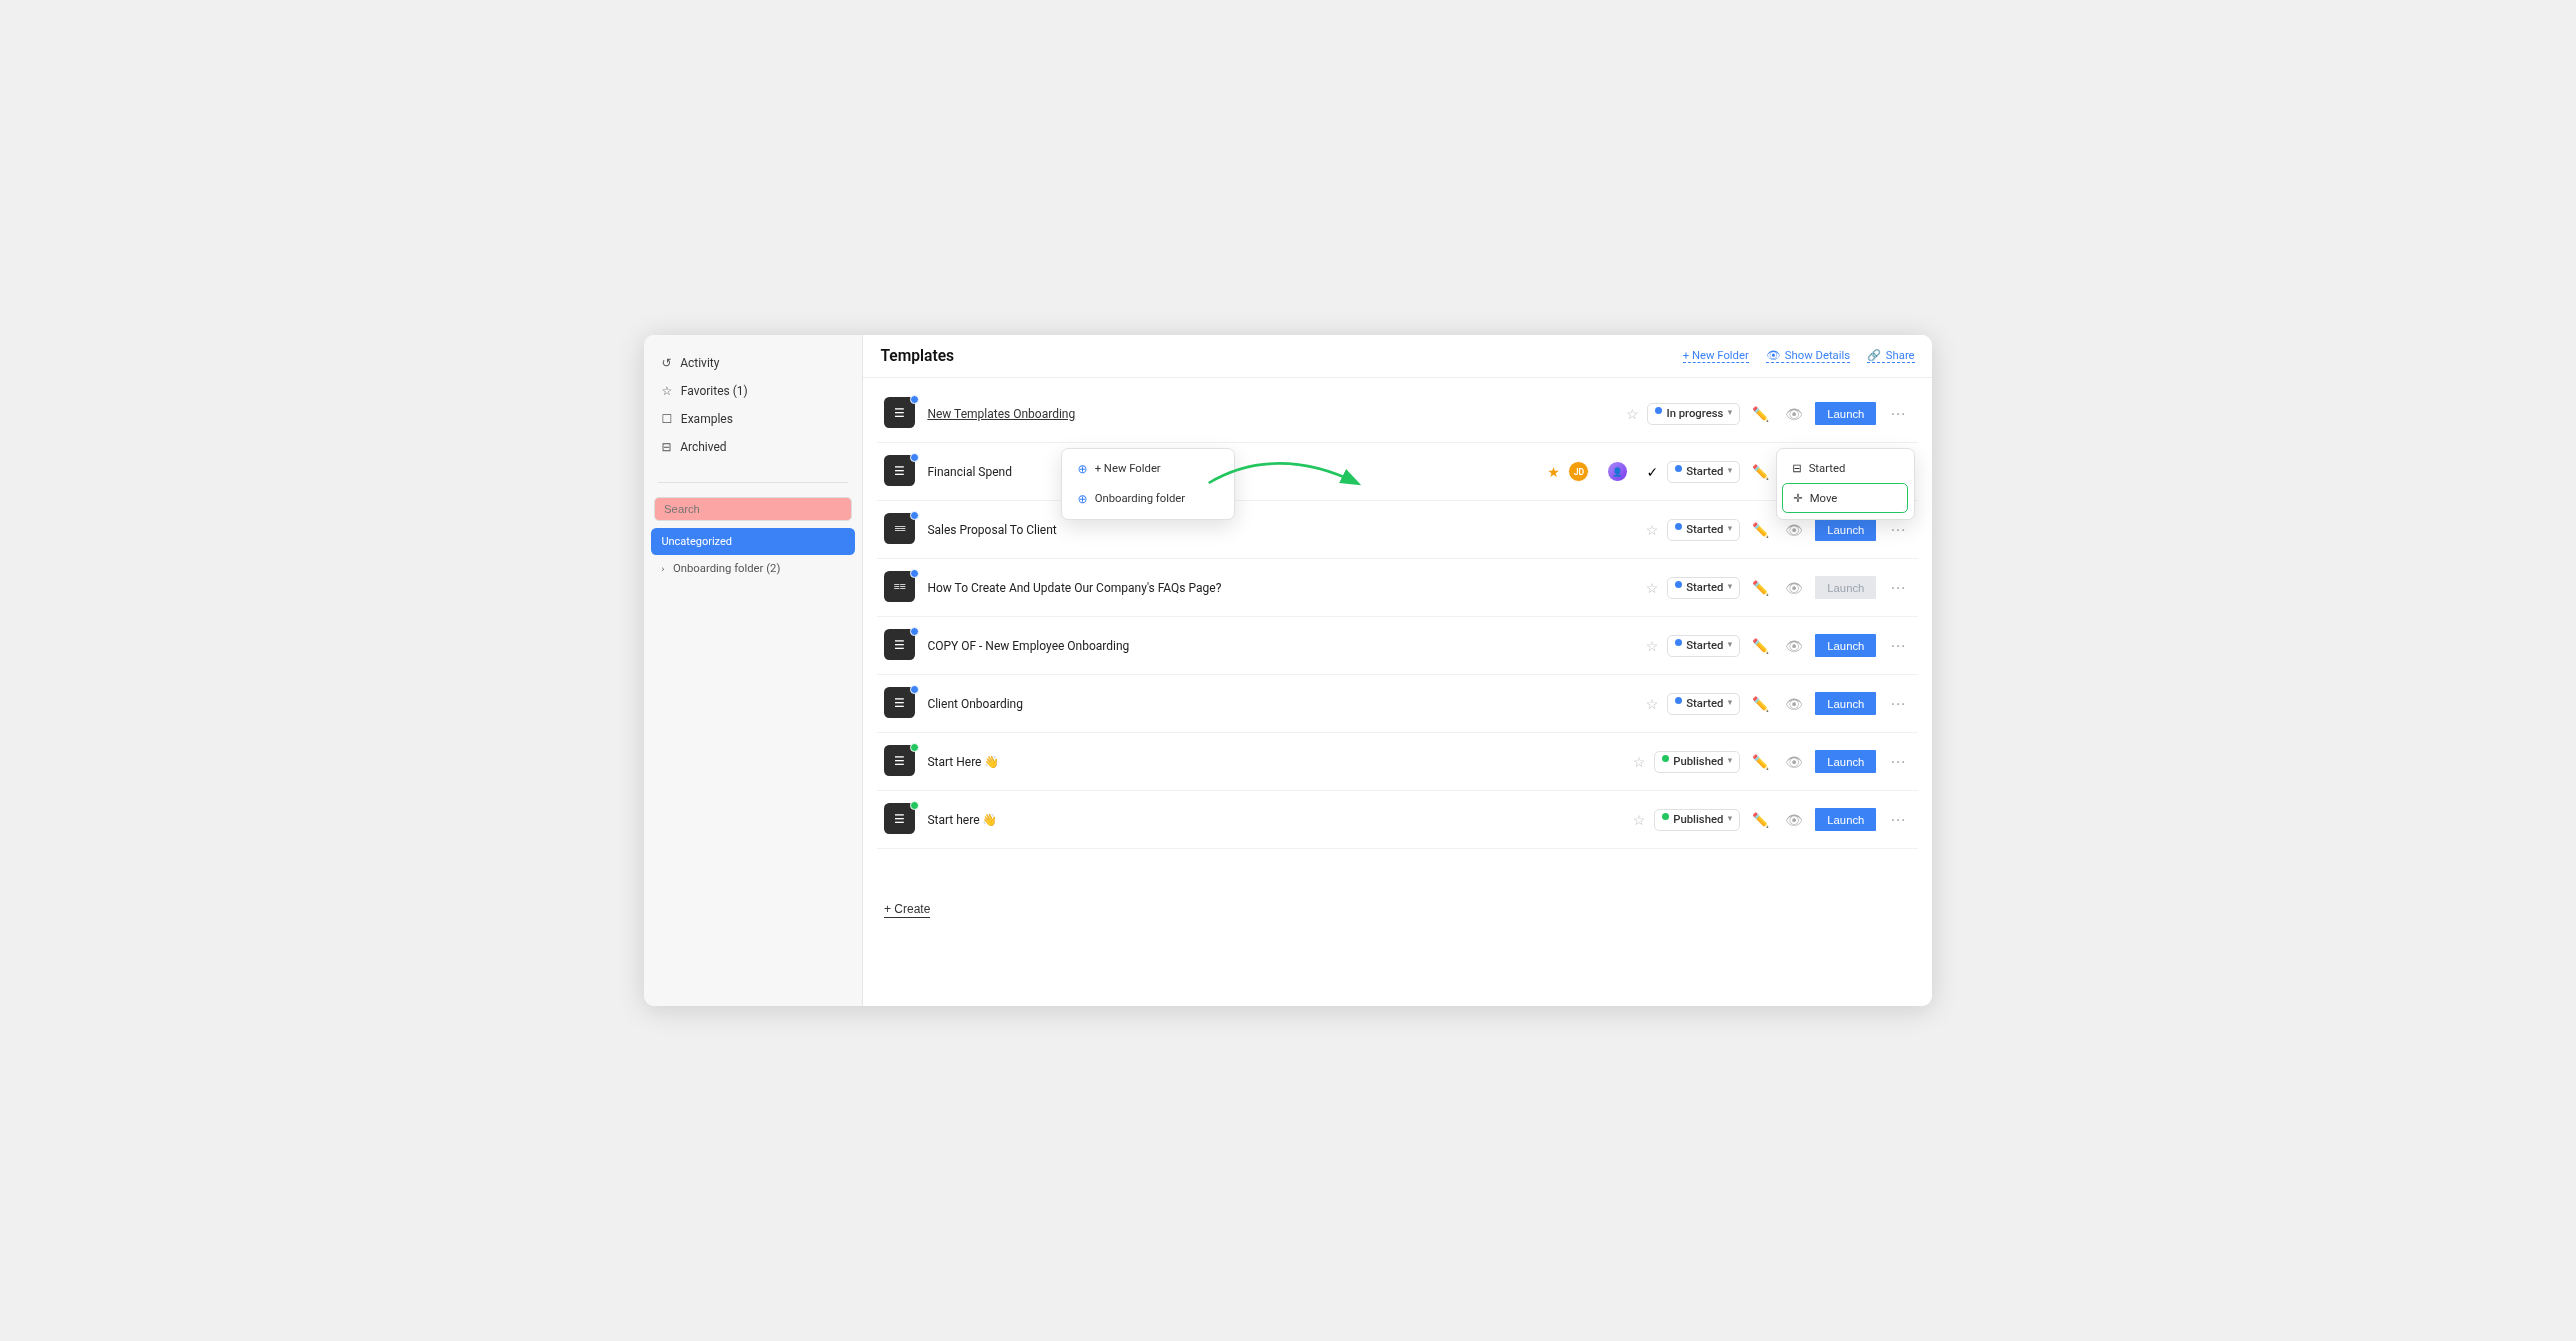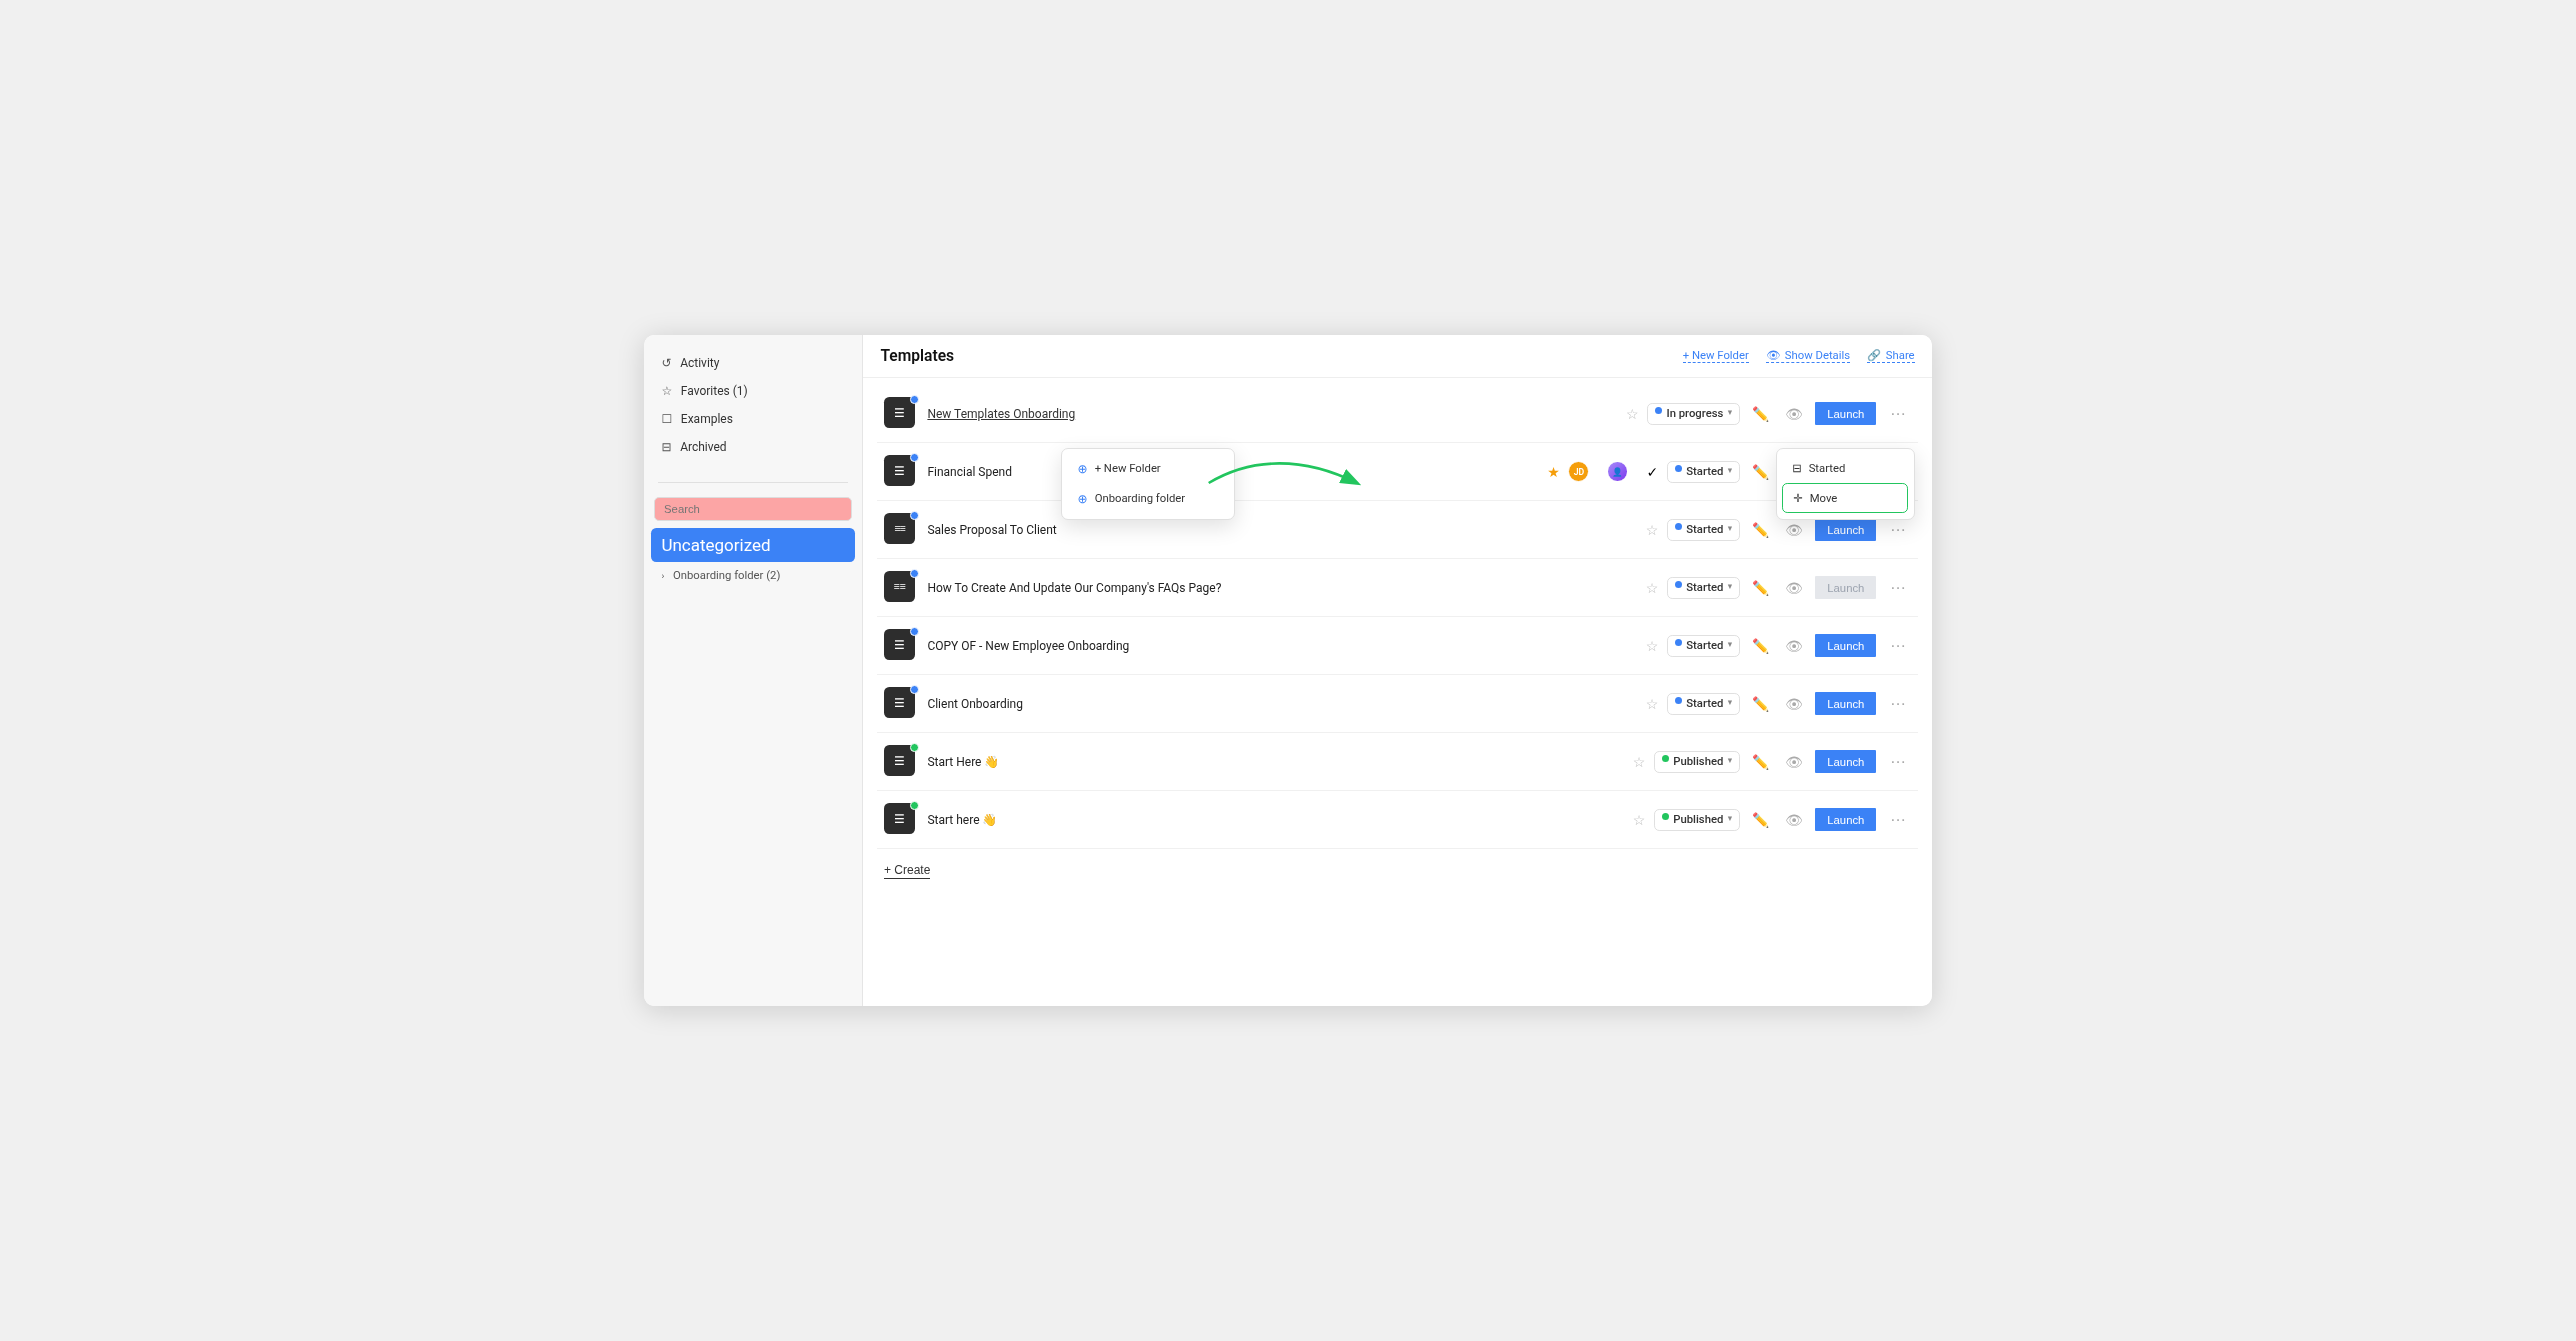--- a/index.html
+++ b/index.html
@@ -72,21 +72,21 @@
 
     .sidebar-folders {
       padding: 0 7px;
     }
     .folder-item {
       display: flex;
       align-items: center;
       padding: 7px 10.4px;
       border-radius: 5.2px;
       cursor: pointer;
-      font-size: 17px;
+      font-size: 11px;
       color: #333;
     }
     .folder-item.active {
       background: #3b82f6;
       color: #fff;
     }
     .folder-item.active span { color: #fff; }
     .folder-item-sub {
       display: flex;
       align-items: center;
@@ -306,20 +306,21 @@
       align-items: center;
       gap: 5.2px;
       font-size: 12px;
       font-weight: 500;
       color: #333;
       cursor: pointer;
       background: none;
       border: none;
       border-bottom: 0.9px solid #333;
       padding-bottom: 0.9px;
+      margin-top: 39px;
     }
 
     
     .dropdown-popup {
       position: absolute;
       top: 113px;
       left: 417px;
       background: #fff;
       border: 0.9px solid #e0e0e0;
       border-radius: 7px;

